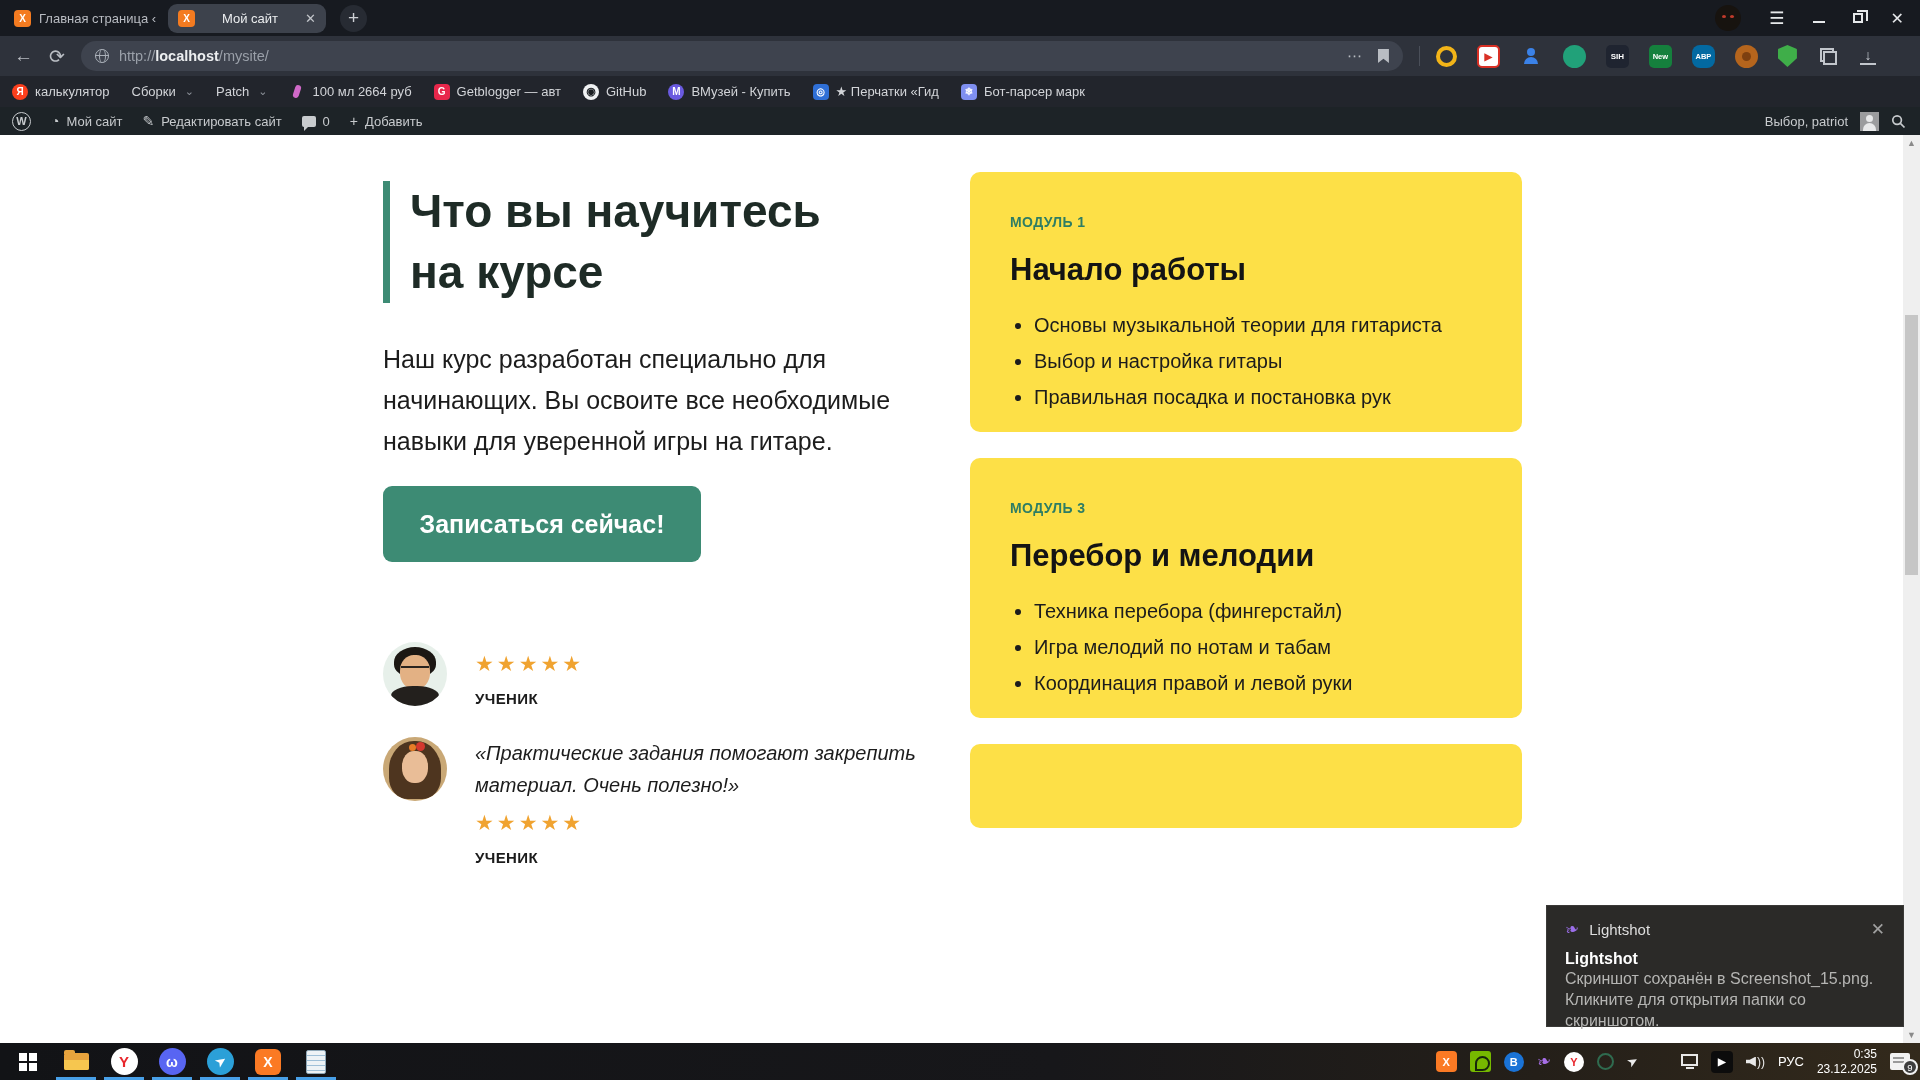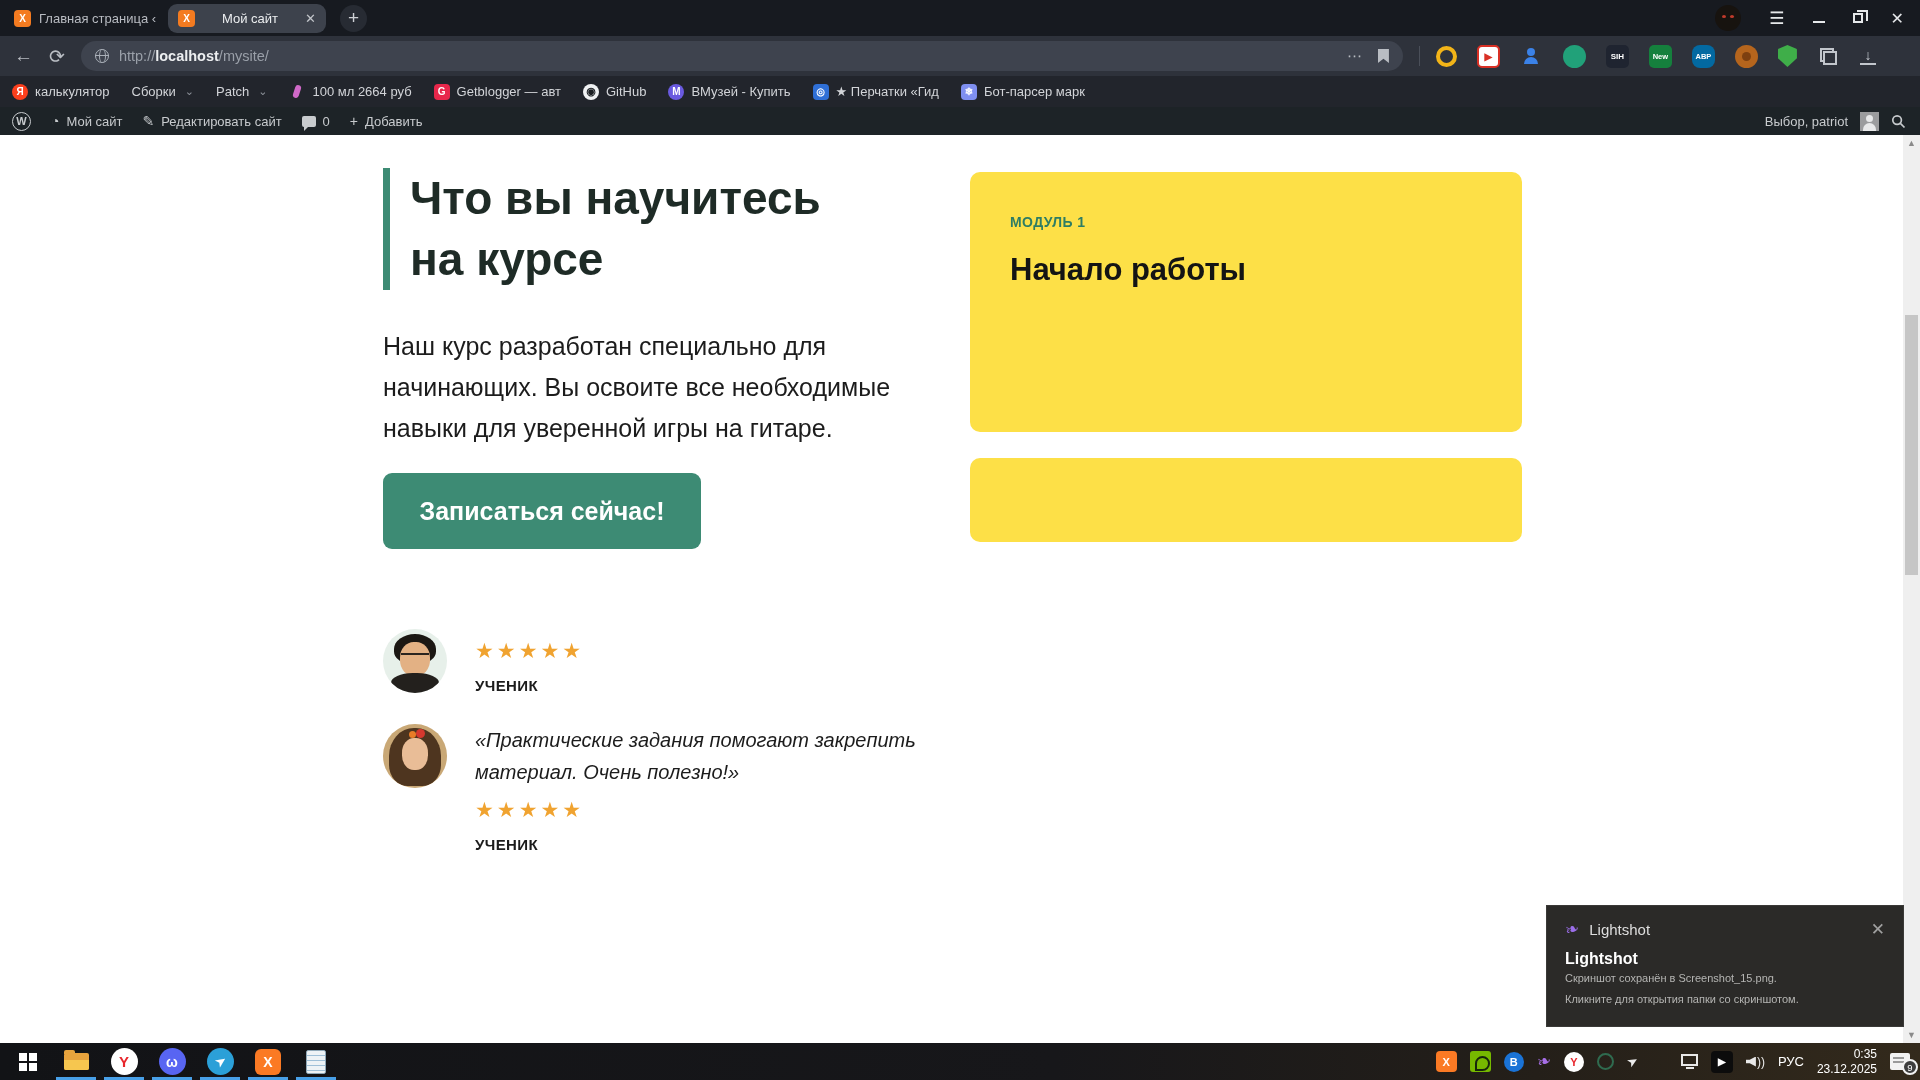--- a/index.html
+++ b/index.html
@@ -76,21 +76,21 @@
   .wp-ico{font-size:14px}
   .bubble{width:14px;height:11px;background:#c8cbce;border-radius:2px;position:relative}
   .bubble::after{content:"";position:absolute;left:2px;bottom:-4px;border:4px solid transparent;border-top-color:#c8cbce;border-left-color:#c8cbce;width:0;height:0}
   .wp-right{margin-left:auto;display:flex;align-items:center;gap:12px;padding-right:2px}
   .wp-avatar{width:19px;height:19px;background:#9b9c9e;position:relative;overflow:hidden}
   .wp-avatar::before{content:"";position:absolute;left:6px;top:3px;width:7px;height:7px;border-radius:50%;background:#e8e9ea}
   .wp-avatar::after{content:"";position:absolute;left:3px;top:11px;width:13px;height:9px;border-radius:7px 7px 0 0;background:#e8e9ea}
 
   
   .content{position:absolute;top:135px;left:0;width:1920px;height:908px;background:#fff;overflow:hidden}
-  .left-col{position:absolute;left:383px;top:33px;width:560px}
+  .left-col{position:absolute;left:383px;top:46px;width:560px}
   .heading{border-left:7px solid #3d8b74;padding-left:20px;font-size:46px;font-weight:bold;color:#1e2b26;line-height:1.33;width:445px}
   .intro{margin-top:36px;font-size:25px;line-height:41px;color:#1c1c1c;width:532px}
   .cta{margin-top:24px;width:318px;height:76px;background:#3d8b74;border:none;border-radius:9px;color:#fff;font-size:25px;font-weight:bold;font-family:"Liberation Sans",sans-serif;cursor:pointer}
   .testimonial{margin-top:80px;display:flex;gap:28px}
   .testimonial + .testimonial{margin-top:30px}
   .t-avatar{width:64px;height:64px;border-radius:50%;overflow:hidden;position:relative;flex:0 0 auto}
   .av1{background:#e7f0ea}
   .av1 .hair{position:absolute;left:11px;top:5px;width:42px;height:30px;border-radius:50% 50% 42% 42%;background:#1b1713}
   .av1 .face{position:absolute;left:17px;top:13px;width:30px;height:34px;border-radius:46%;background:#e3b184}
   .av1 .glasses{position:absolute;left:18px;top:24px;width:28px;height:8px;border-top:2px solid #2a241f}
@@ -116,21 +116,21 @@
   .sb-arrow{position:absolute;left:0;width:17px;text-align:center;color:#8a8a8a;font-size:9px}
   .sb-up{top:3px}.sb-dn{bottom:3px}
   .sb-thumb{position:absolute;left:2px;right:2px;top:180px;height:260px;background:#c6c6c6}
 
   
   .toast{position:absolute;left:1546px;top:770px;width:358px;height:122px;background:#2b2a28;border:1px solid #3a3937;padding:13px 18px;color:#fff}
   .toast-head{display:flex;align-items:center;gap:10px;font-size:15px;color:#dedede}
   .feather{color:#9b6ee8;font-size:17px;transform:rotate(-15deg)}
   .toast-close{margin-left:auto;color:#a0a0a0;font-size:17px}
   .toast-title{margin-top:10px;font-weight:bold;font-size:16px}
-  .toast-line{font-size:11px;color:#b5b5b3;line-height:21px}
+  .toast-line{font-size:16px;color:#b5b5b3;line-height:21px}
 
   
   .taskbar{position:absolute;left:0;right:0;top:1043px;height:37px;background:linear-gradient(90deg,#121316 0%,#17171a 55%,#241f19 80%,#332a1c 100%);display:flex;align-items:center}
   .tb-left{display:flex;height:100%;padding-left:4px}
   .tb-slot{width:48px;height:100%;display:flex;align-items:center;justify-content:center;position:relative}
   .tb-slot.active::after{content:"";position:absolute;bottom:0;left:4px;right:4px;height:3px;background:#48a0e8}
   .win-start{display:grid;grid-template-columns:8px 8px;grid-template-rows:8px 8px;gap:2px}
   .win-start i{background:#fff}
   .folder{width:25px;height:17px;background:#e8a33d;border-radius:2px;position:relative}
   .folder::before{content:"";position:absolute;top:-3px;left:0;width:11px;height:4px;background:#e8a33d;border-radius:2px 2px 0 0}
@@ -322,20 +322,34 @@
           <div class="t-stars">★★★★★</div>
           <div class="t-role">УЧЕНИК</div>
         </div>
       </div>
     </div>
 
     <div class="right-col">
       <div class="card">
         <div class="module-label">МОДУЛЬ 1</div>
         <h3 class="module-title">Начало работы</h3>
+        <ul>
+          <li>Основы музыкальной теории для гитариста</li>
+          <li>Выбор и настройка гитары</li>
+          <li>Правильная посадка и постановка рук</li>
+        </ul>
+      </div>
+      <div class="card">
+        <div class="module-label">МОДУЛЬ 3</div>
+        <h3 class="module-title">Перебор и мелодии</h3>
+        <ul>
+          <li>Техника перебора (фингерстайл)</li>
+          <li>Игра мелодий по нотам и табам</li>
+          <li>Координация правой и левой руки</li>
+        </ul>
       </div>
       <div class="card card-partial"></div>
     </div>
 
     <div class="scrollbar">
       <div class="sb-arrow sb-up">▲</div>
       <div class="sb-thumb"></div>
       <div class="sb-arrow sb-dn">▼</div>
     </div>
 

